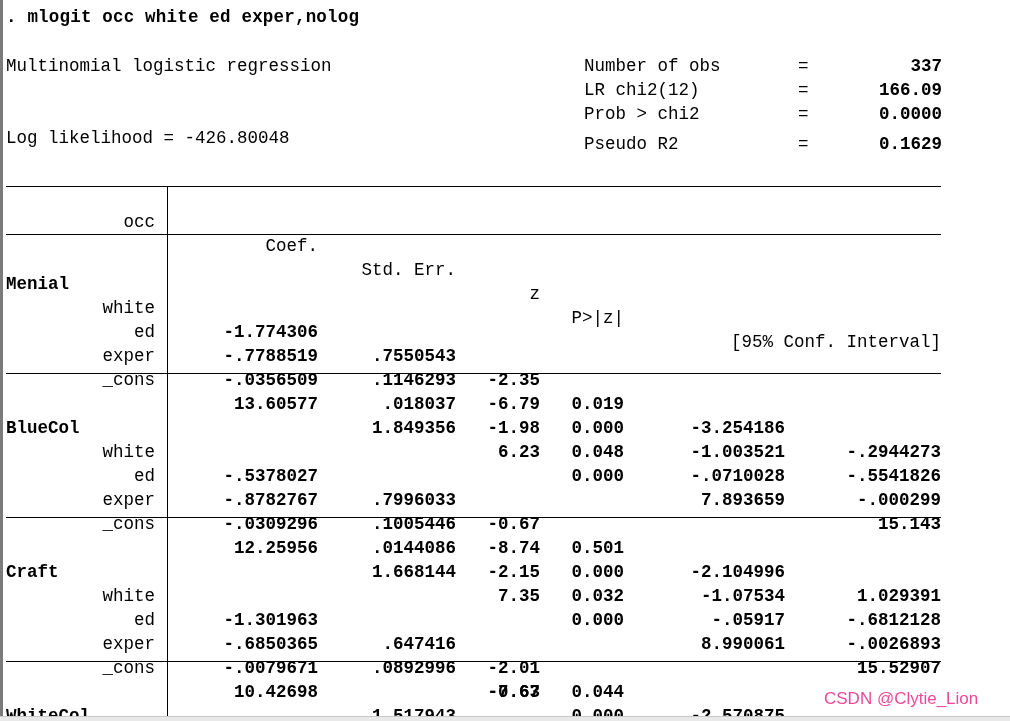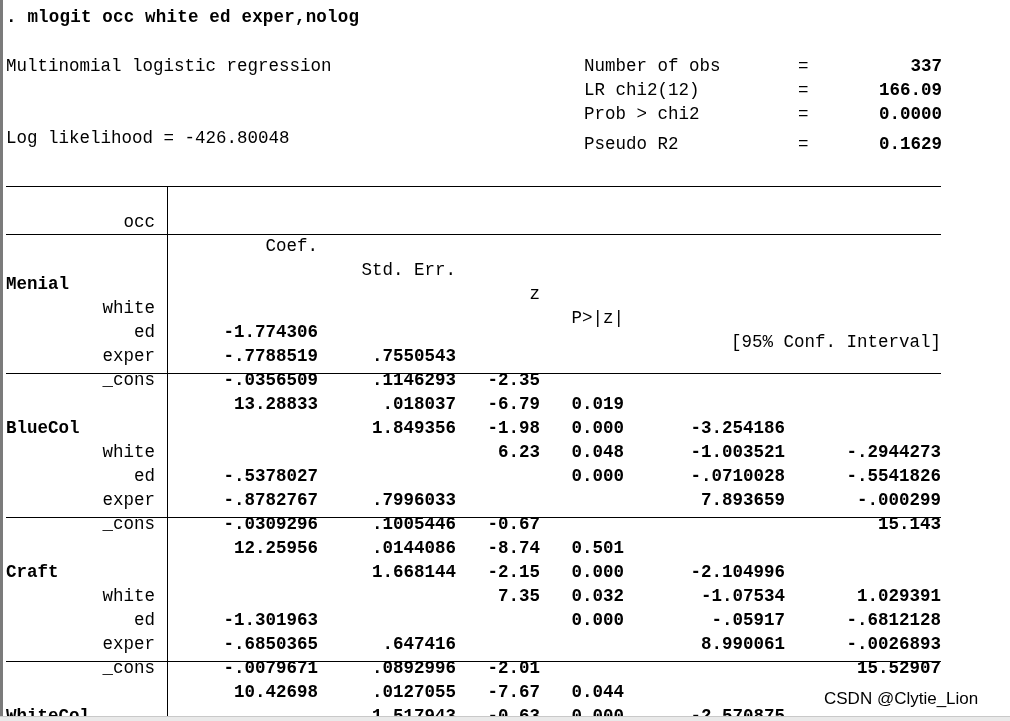--- a/index.html
+++ b/index.html
@@ -155,21 +155,21 @@
     font-weight: bold;
   }
 
   
   #watermark {
     position: absolute;
     left: 824px;
     top: 687px;
     font-family: "Liberation Sans", sans-serif;
     font-size: 17px;
-    color: #000000;
+    color: #ec4899;
     white-space: pre;
     pointer-events: none;
   }
 </style>
 </head>
 <body>
 
 <div id="left-gutter"></div>
 
 <div class="console">
@@ -244,21 +244,21 @@
       <span class="c-name">exper</span>
       <span class="c-coef">-.0356509</span>
       <span class="c-se">.018037</span>
       <span class="c-z">-1.98</span>
       <span class="c-p">0.048</span>
       <span class="c-lo">-.0710028</span>
       <span class="c-hi">-.000299</span>
     </div>
     <div class="trow datarow" style="position:absolute; top:158px; left:0; right:0;">
       <span class="c-name">_cons</span>
-      <span class="c-coef">13.28833</span>
+      <span class="c-coef">13.60577</span>
       <span class="c-se">1.849356</span>
       <span class="c-z">6.23</span>
       <span class="c-p">0.000</span>
       <span class="c-lo">7.893659</span>
       <span class="c-hi">15.143</span>
     </div>
 
     <div class="trow" style="position:absolute; top:206px; left:0; right:0;">
       <span class="c-group">BlueCol</span>
     </div>
@@ -316,21 +316,20 @@
       <span class="c-coef">-.6850365</span>
       <span class="c-se">.0892996</span>
       <span class="c-z">-7.67</span>
       <span class="c-p">0.000</span>
       
       
     </div>
     <div class="trow datarow" style="position:absolute; top:422px; left:0; right:0;">
       <span class="c-name">exper</span>
       <span class="c-coef">-.0079671</span>
-      <span class="c-se">.0127055</span>
       <span class="c-z">-0.63</span>
       
       
       
     </div>
     <div class="trow datarow" style="position:absolute; top:446px; left:0; right:0;">
       <span class="c-name">_cons</span>
       <span class="c-coef">10.42698</span>
       <span class="c-se">1.517943</span>
       

